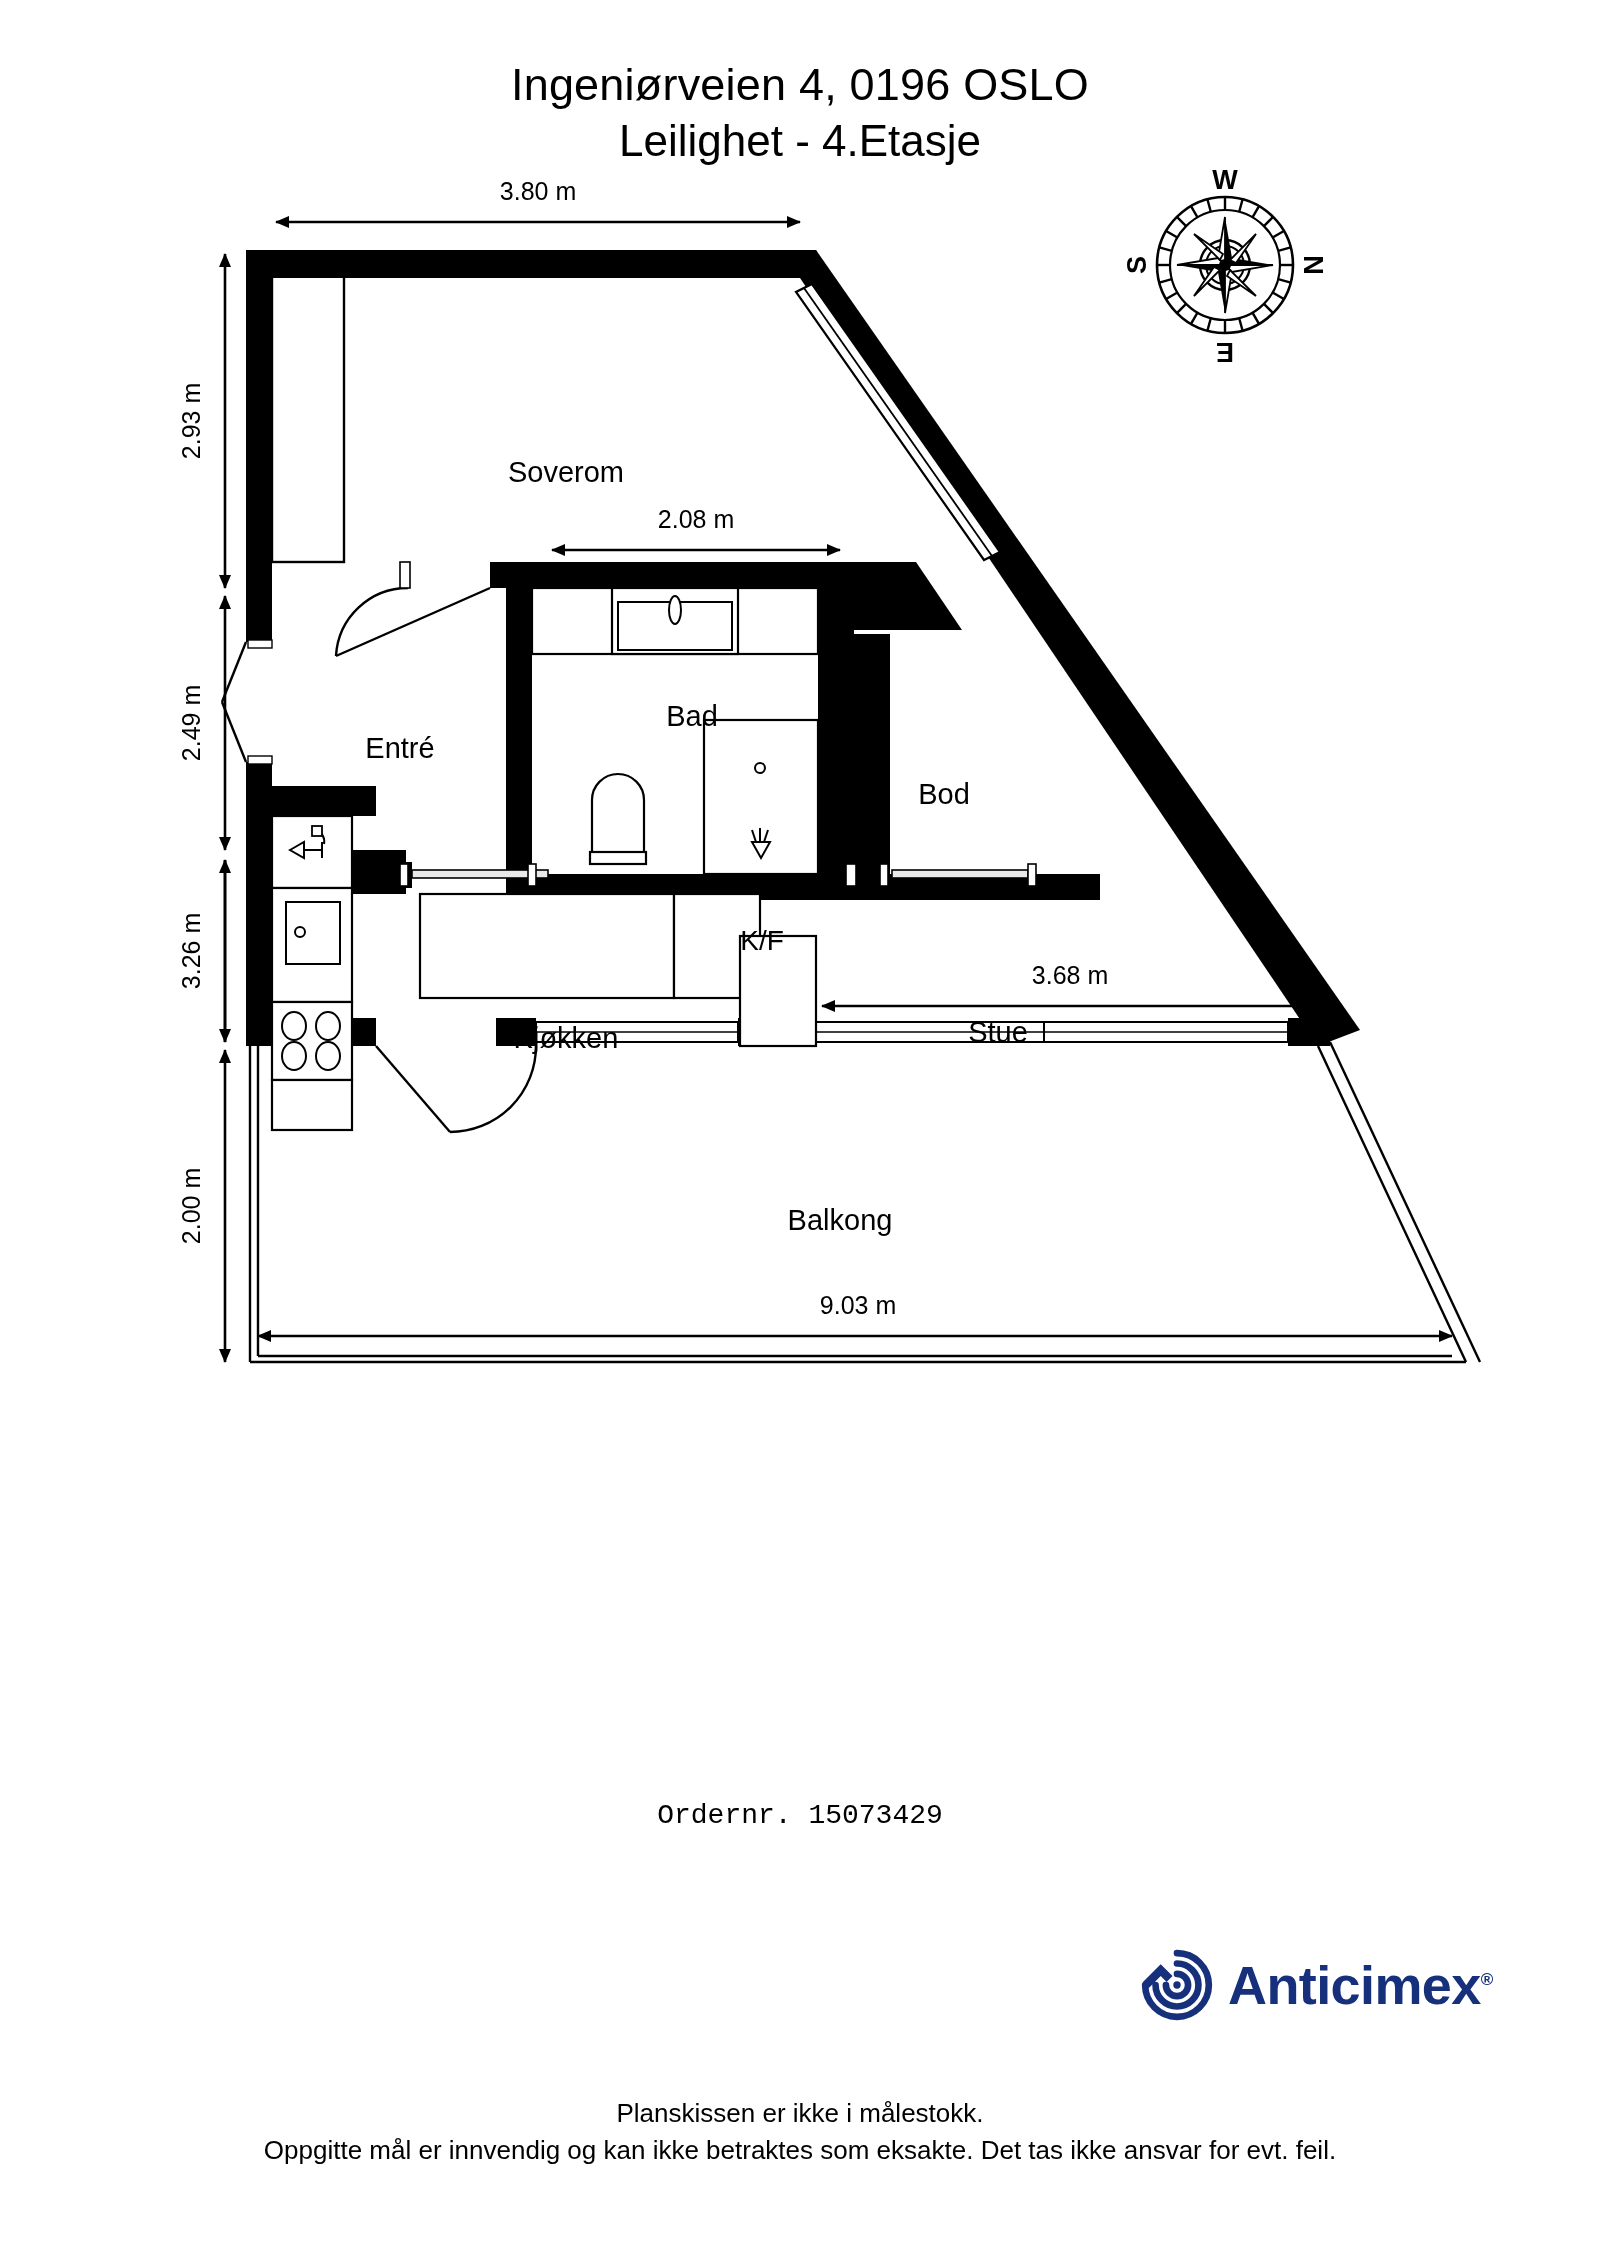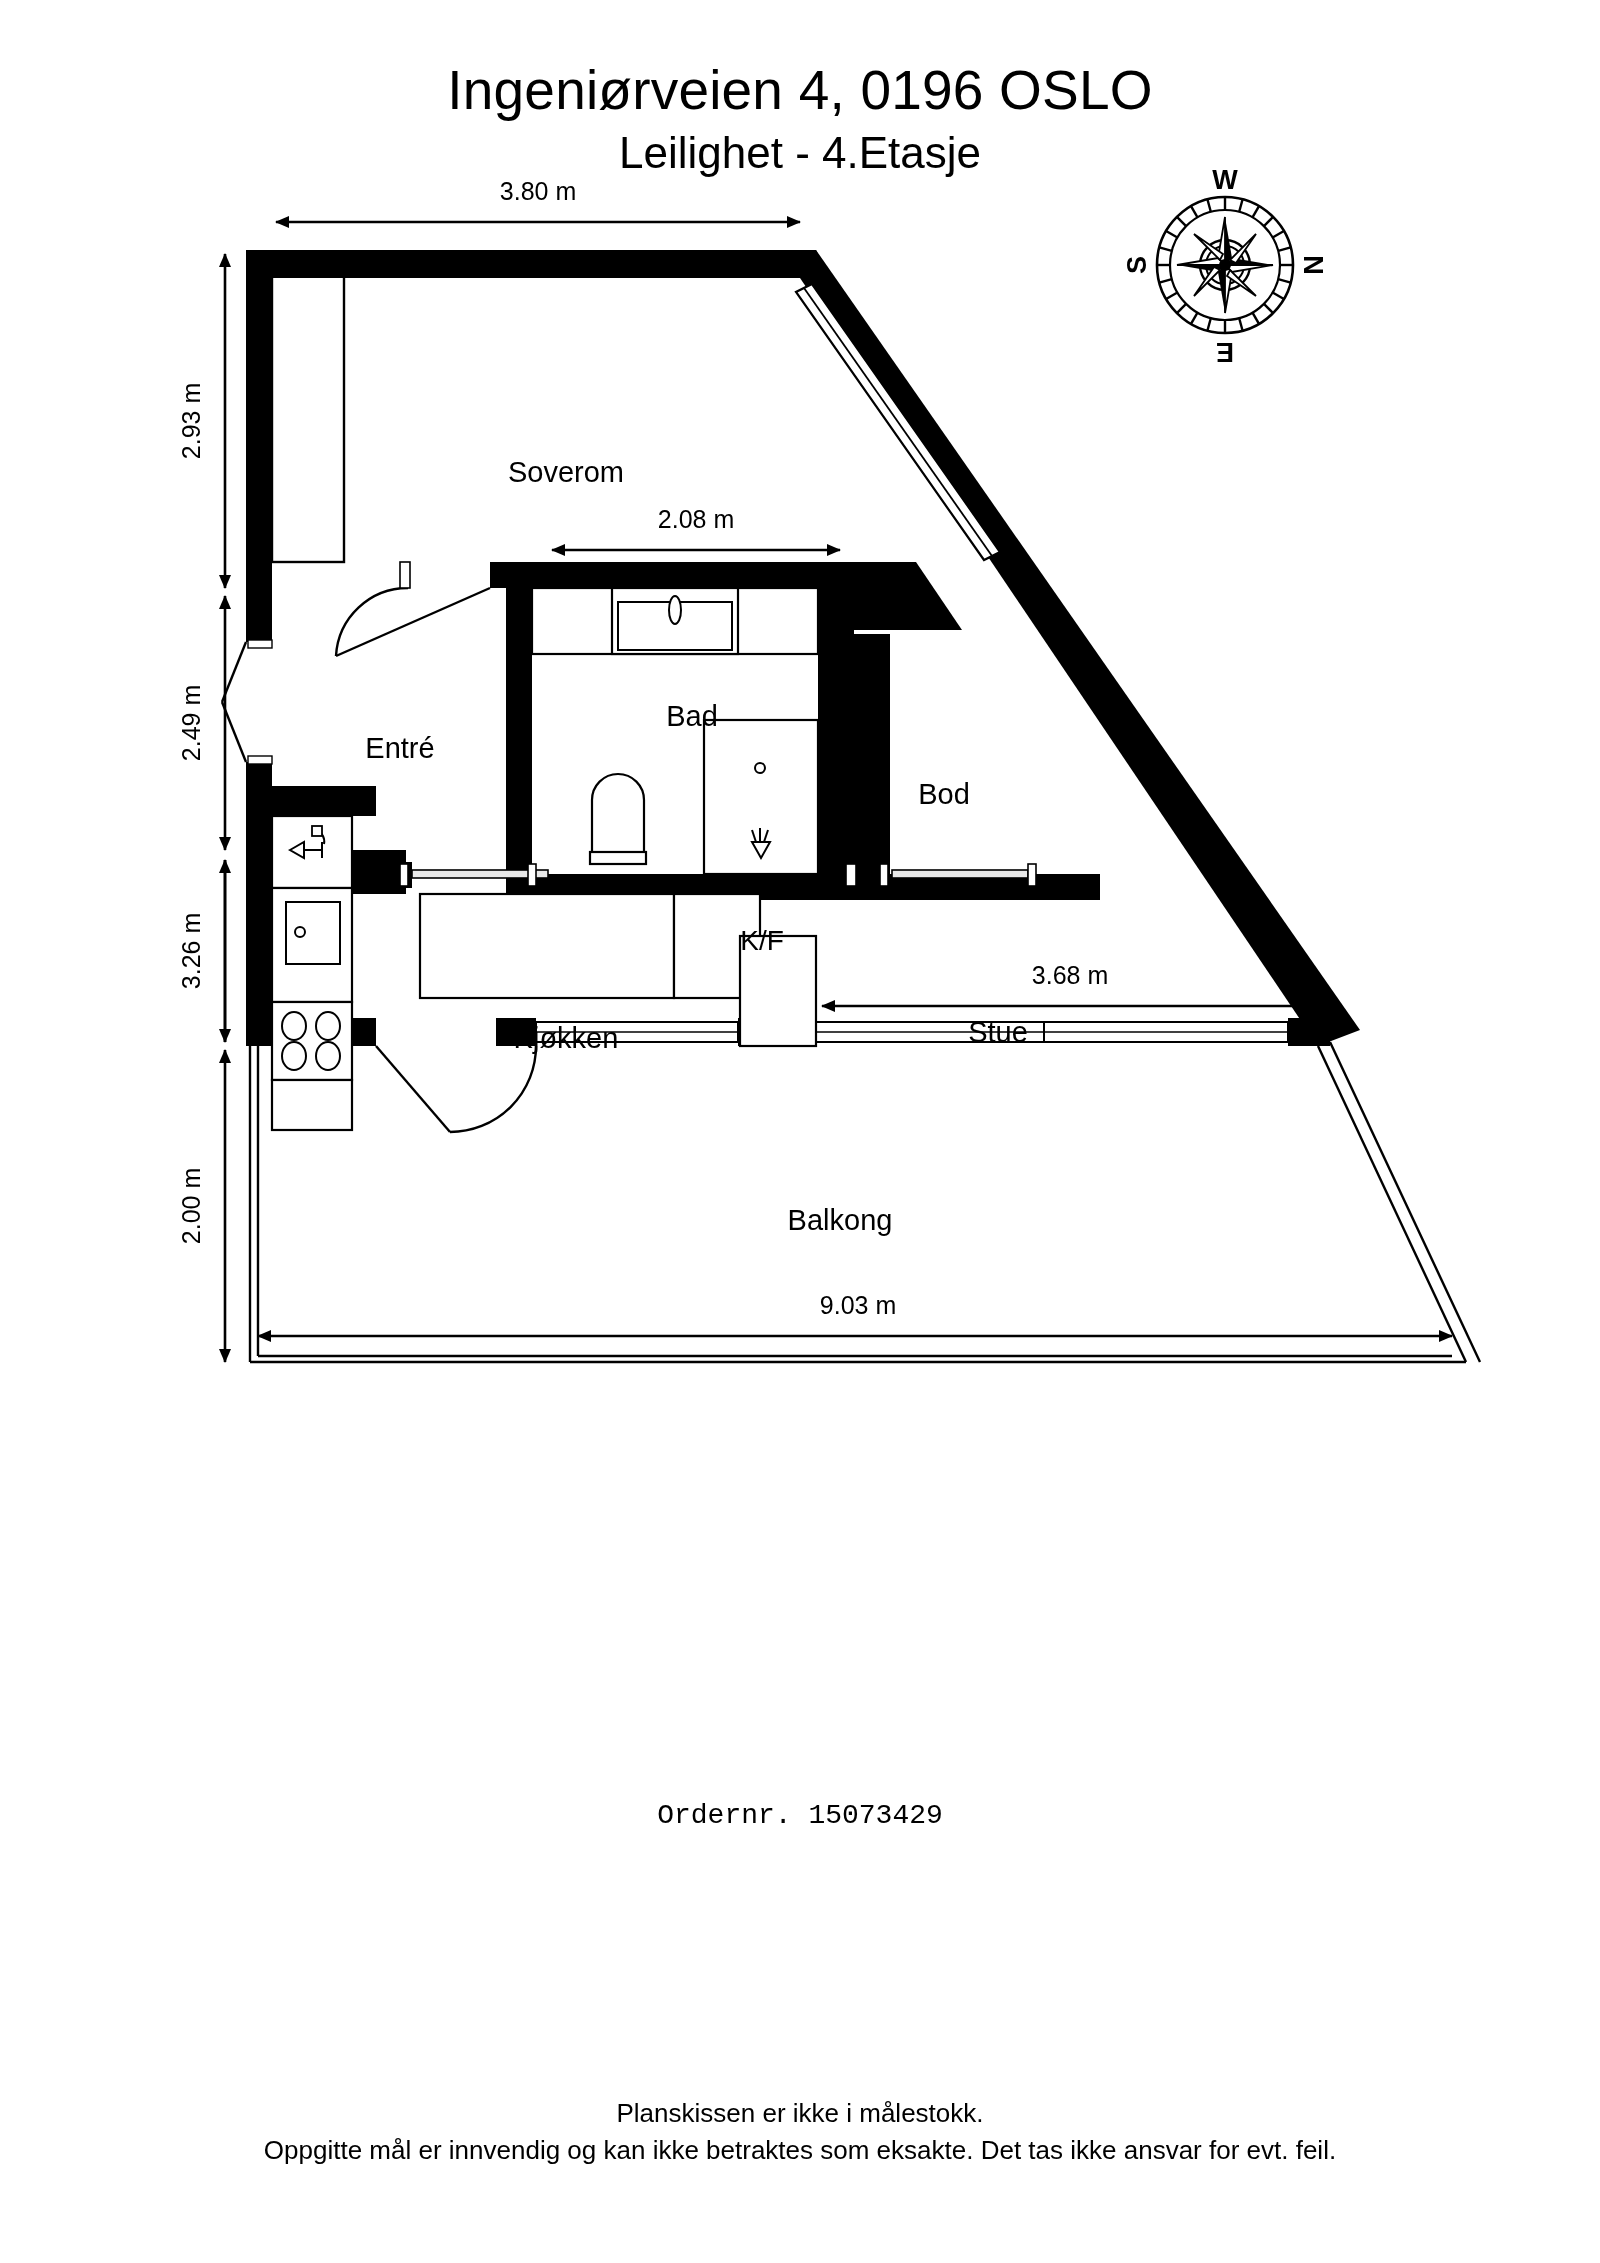--- a/index.html
+++ b/index.html
@@ -25,21 +25,21 @@
 
   
   .title-block {
     position: absolute;
     left: 0;
     top: 60px;
     width: 1600px;
     text-align: center;
   }
   .doc-title {
-    font-size: 55px;
+    font-size: 45px;
     font-weight: normal;
     letter-spacing: 0.2px;
     line-height: 1.12;
     margin: 0;
   }
   .doc-subtitle {
     font-size: 44px;
     font-weight: normal;
     line-height: 1.15;
     margin: 6px 0 0 0;
@@ -378,19 +378,32 @@
     <text class="kflabel" x="762" y="800" text-anchor="middle">K/F</text>
     <text class="roomlabel" x="566" y="898" text-anchor="middle">Kjøkken</text>
     <text class="roomlabel" x="998" y="892" text-anchor="middle">Stue</text>
     <text class="roomlabel" x="840" y="1080" text-anchor="middle">Balkong</text>
 
   </svg>
   </div>
 
   <div class="ordernr">Ordernr. 15073429</div>
 
+  <div class="logo-block">
+    <svg class="logo-mark" viewBox="0 0 100 100" xmlns="http://www.w3.org/2000/svg">
+      <g fill="none" stroke="#16307c" stroke-width="9" stroke-linecap="round">
+        <path d="M50,7 A43,43 0 1 1 7,50"></path>
+        <path d="M50,21 A29,29 0 1 1 21,50"></path>
+        <path d="M50,35 A15,15 0 1 1 35,50"></path>
+      </g>
+      <path d="M6,50 L30,26 L54,50 Z" fill="#16307c" stroke="none" opacity="0"></path>
+      <path d="M4,46 L28,22 L44,38 L36,46 L28,38 L12,54 Z" fill="#16307c"></path>
+      <circle cx="50" cy="50" r="5" fill="#16307c"></circle>
+    </svg>
+    <div class="logo-text" style="color:#16307c;"><span>Anticimex</span><span class="logo-reg">®</span></div>
+  </div>
 
   <div class="footer">
     <div>Planskissen er ikke i målestokk.</div>
     <div>Oppgitte mål er innvendig og kan ikke betraktes som eksakte. Det tas ikke ansvar for evt. feil.</div>
   </div>
 
 </div>
 
 </body></html>

